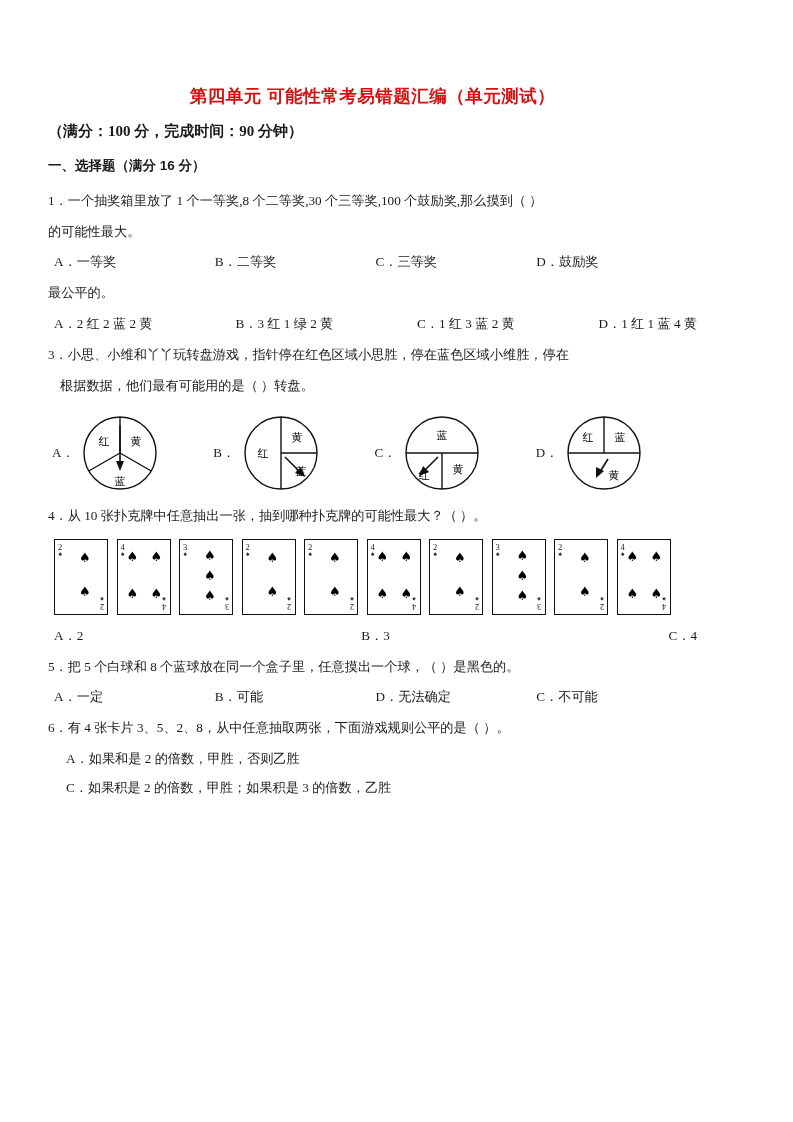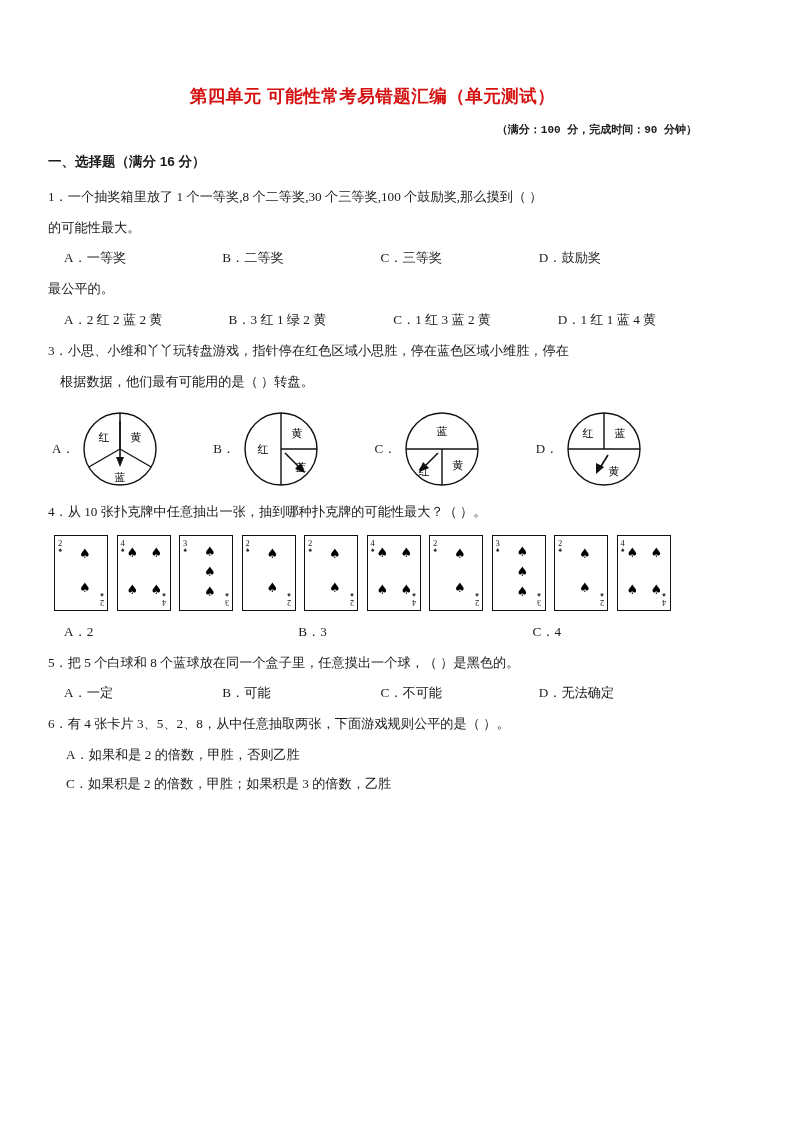--- a/index.html
+++ b/index.html
@@ -19,42 +19,43 @@
   .doc-title {
     text-align: center;
     color: #d41110;
     font-weight: bold;
     font-size: 17.5px;
     letter-spacing: 0.5px;
     margin: 0 0 14px 0;
     font-family: "Liberation Sans", "DejaVu Sans", sans-serif;
   }
   .doc-subtitle {
-    text-align: right;
+    text-align: left;
     font-weight: bold;
-    font-size: 11px;
+    font-size: 15px;
     margin: 0 0 16px 0;
-    font-family: Liberation Mono, monospace;
+    font-family: Liberation Serif, serif;
   }
   .section-head {
     font-weight: bold;
     font-size: 13.5px;
     margin: 0 0 13px 0;
     font-family: "Liberation Sans", "DejaVu Sans", sans-serif;
   }
   .q {
     font-size: 13.2px;
     line-height: 1.95;
     margin: 0 0 5px 0;
   }
   .opts {
     font-size: 13.2px;
     line-height: 1.95;
-    margin: 0 0 5px 16px;
+    margin: 0 0 5px 6px;
     display: flex;
+    justify-content: space-between;
   }
   .opts.four > span { width: 25%; }
   .opts.four-b > span:nth-child(1) { width: 26%; }
   .opts.four-b > span:nth-child(2) { width: 26%; }
   .opts.four-b > span:nth-child(3) { width: 26%; }
   .opts.three > span:nth-child(1) { width: 37%; }
   .opts.three > span:nth-child(2) { width: 37%; }
   .opt-block { font-size: 13.2px; line-height: 1.95; margin: 0 0 3px 0; padding-left: 18px; }
 
   table.data-table {
@@ -372,21 +373,21 @@
   <div class="opts three">
     <span>A．2</span>
     <span>B．3</span>
     <span>C．4</span>
   </div>
 
   <div class="q">5．把 5 个白球和 8 个蓝球放在同一个盒子里，任意摸出一个球，（          ）是黑色的。</div>
   <div class="opts four">
     <span>A．一定</span>
     <span>B．可能</span>
+    <span>D．无法确定</span>
     <span>C．不可能</span>
-    <span>D．无法确定</span>
   </div>
 
   <div class="q">6．有 4 张卡片 3、5、2、8，从中任意抽取两张，下面游戏规则公平的是（          ）。</div>
   <div class="opt-block">A．如果和是 2 的倍数，甲胜，否则乙胜</div>
   <div class="opt-block">C．如果积是 2 的倍数，甲胜；如果积是 3 的倍数，乙胜</div>
 
 </div>
 
 </body></html>

